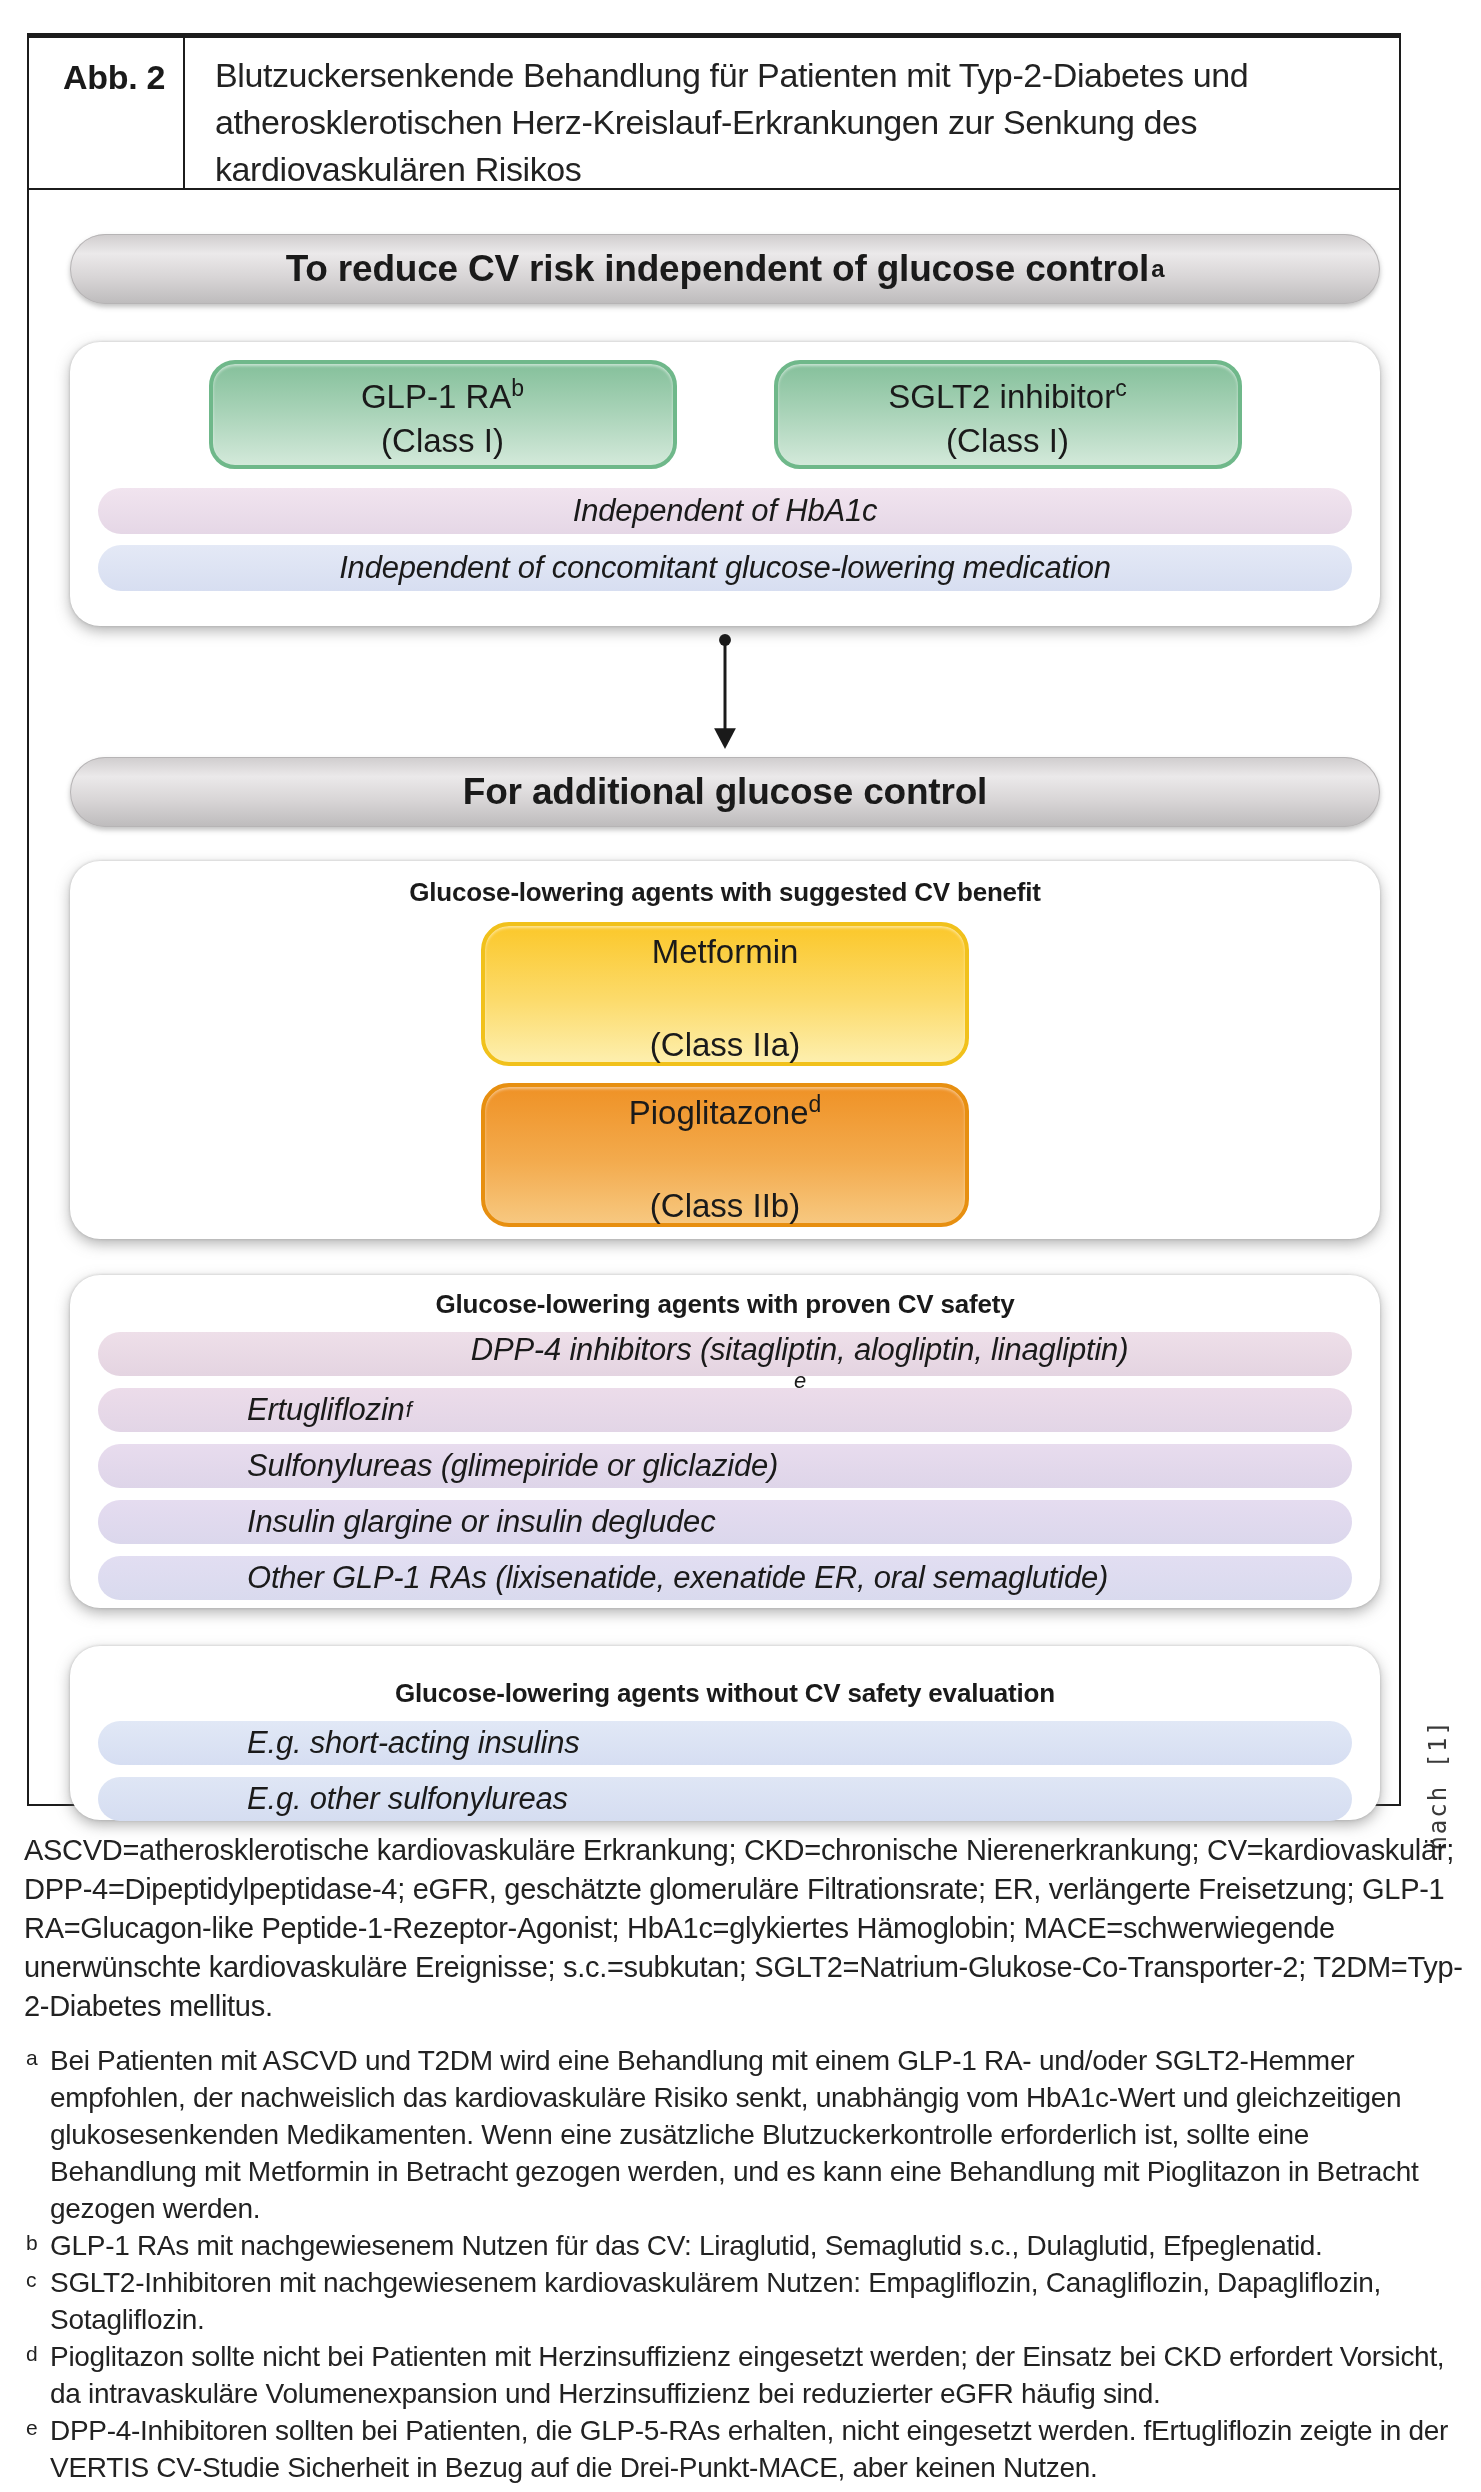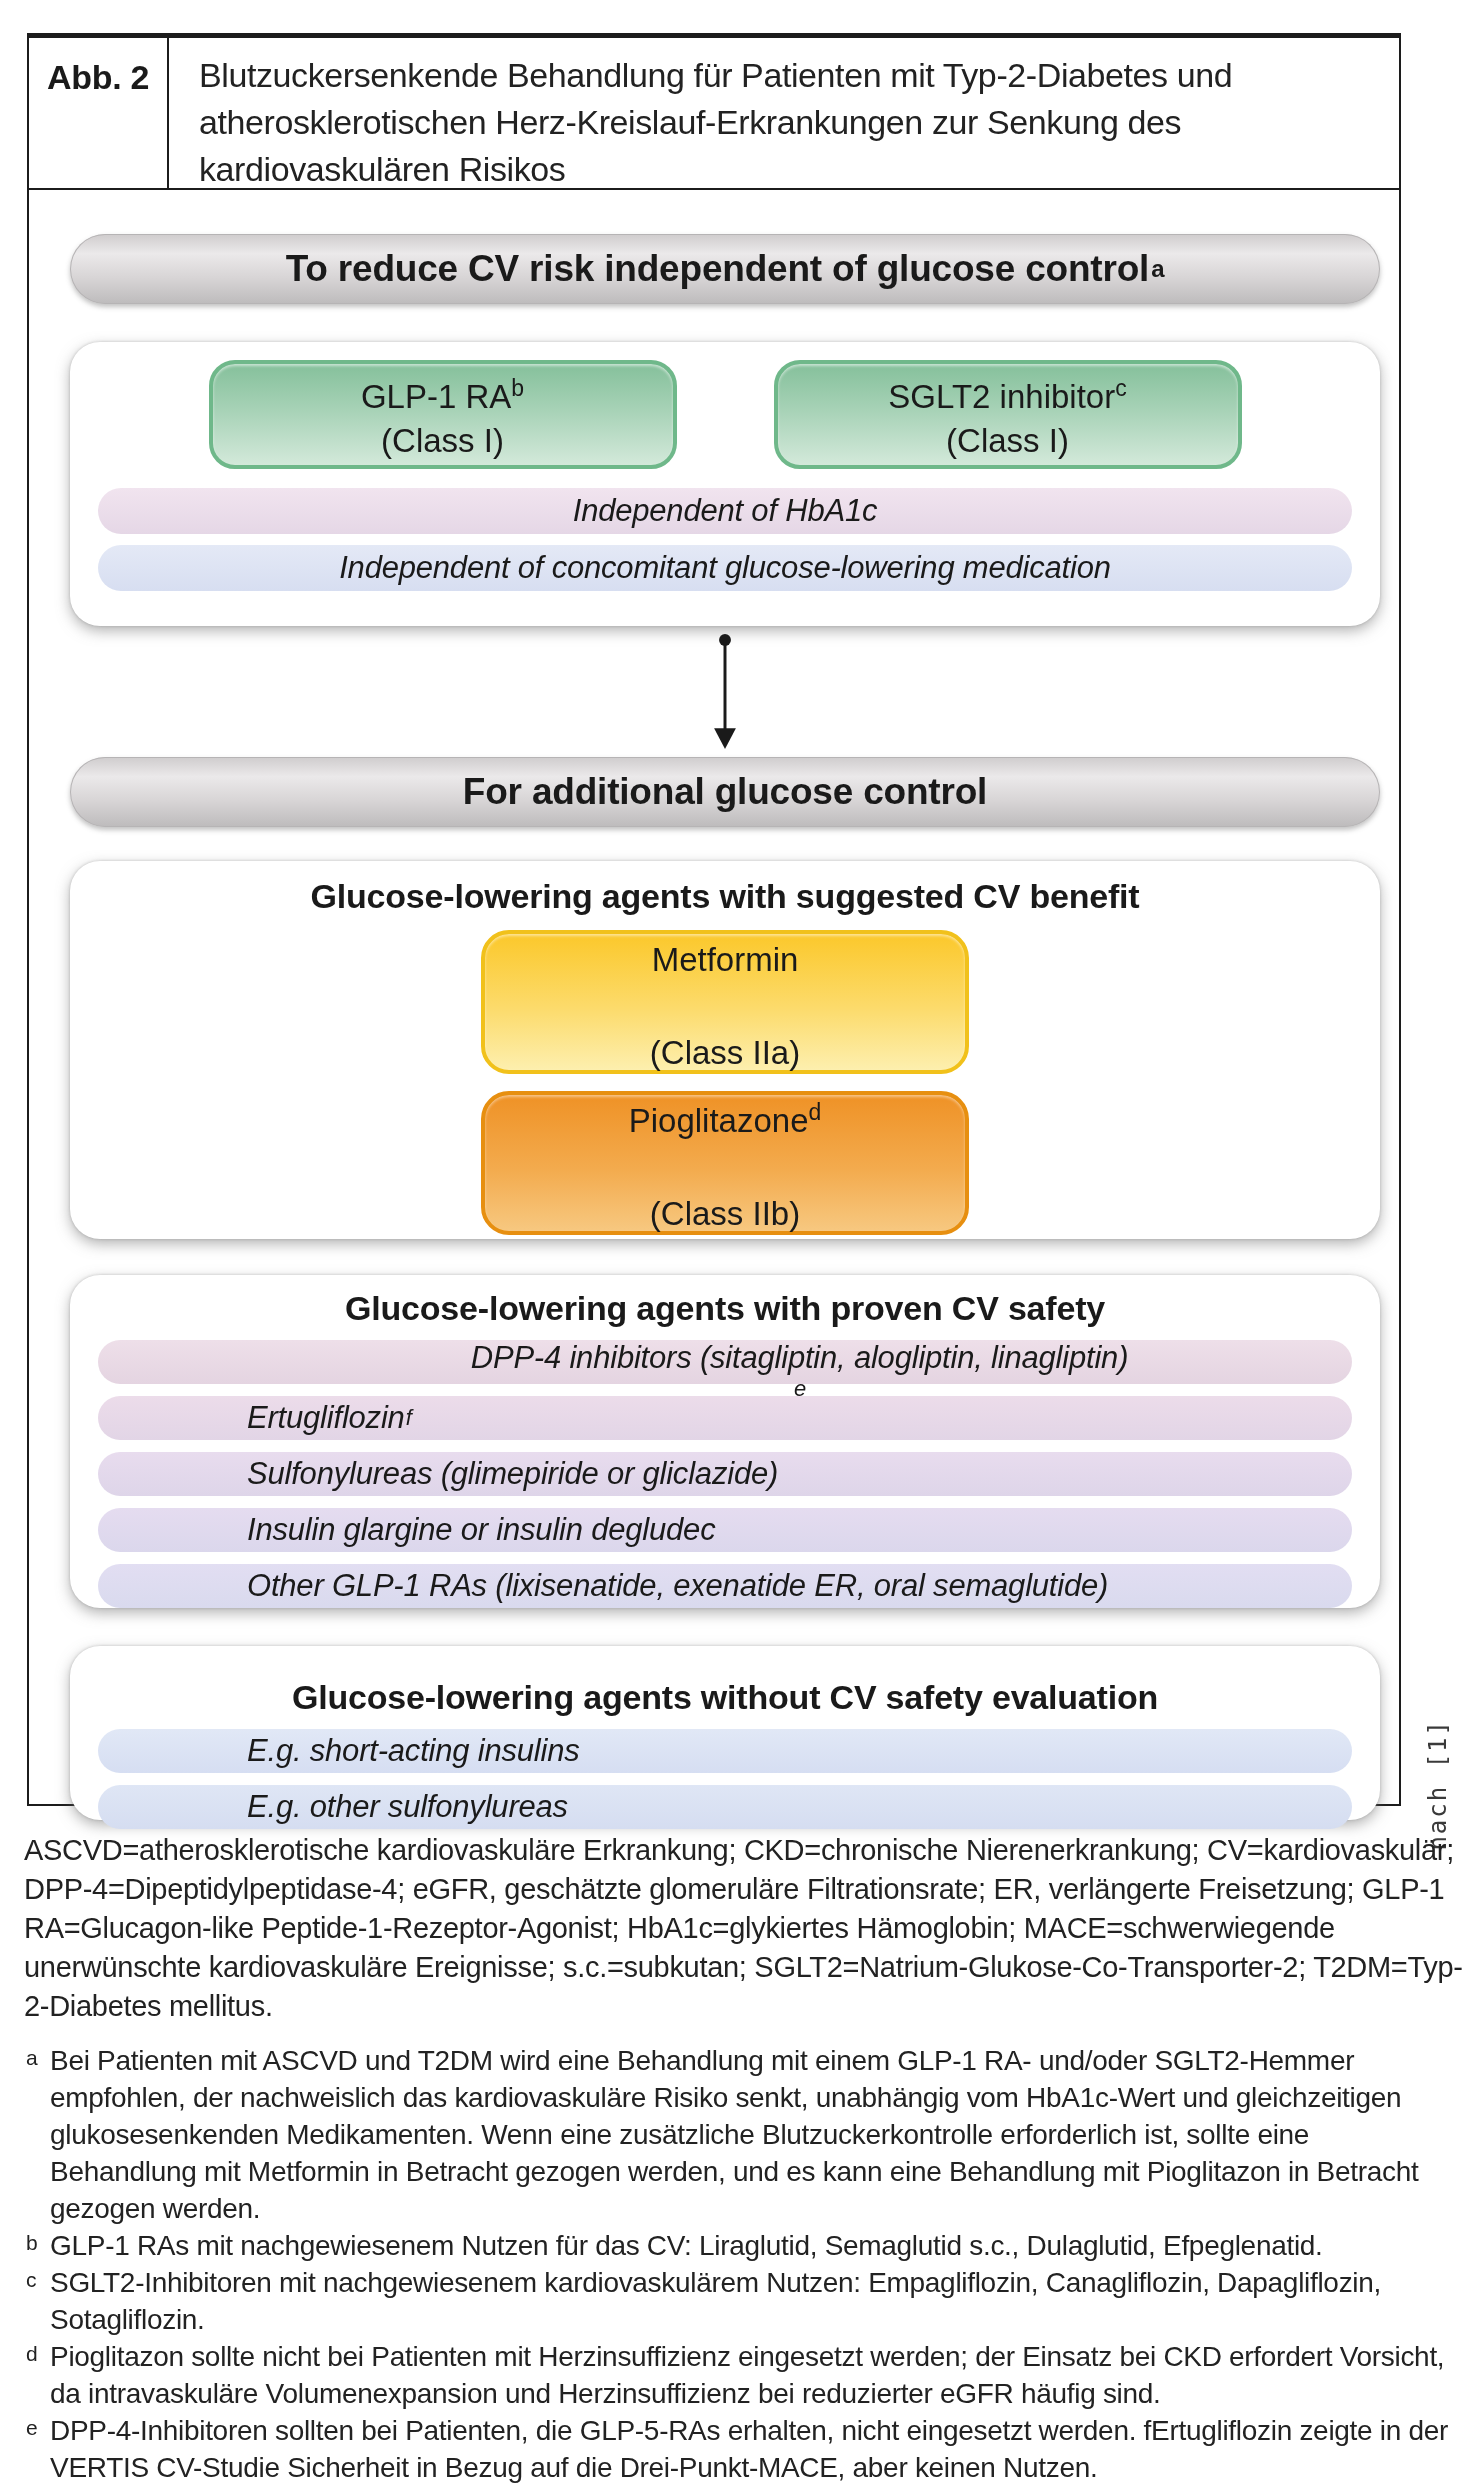--- a/index.html
+++ b/index.html
@@ -7,21 +7,21 @@
   .page {
     position:relative; width:1482px; height:2492px; background:#fff;
     font-family:"Liberation Sans", sans-serif; color:#1a1a1a; overflow:hidden;
   }
 
   
   .figure-frame {
     position:absolute; left:27px; top:33px; width:1374px; height:1773px;
     border:2px solid #1c1c1c; border-top-width:5px; background:#fff;
   }
-  .title-row { display:flex; height:152px; border-bottom:2px solid #1c1c1c; }
+  .title-row { display:flex; height:152px; border-bottom:2px solid #1c1c1c;padding-left:16px; }
   .fig-label {
     width:140px; border-right:2px solid #1c1c1c; font-size:34px; font-weight:700;
     text-align:center; padding-top:20px; letter-spacing:-0.3px;
   }
   .fig-title {
     flex:1; font-size:34px; line-height:47px; padding:14px 28px 0 30px;
     letter-spacing:-0.4px; color:#222;
   }
 
   
@@ -35,21 +35,21 @@
     box-shadow: inset 0 0 0 1px #b6b4b5, 0 3px 5px rgba(120,120,120,0.45);
   }
   .banner-1 { margin-top:44px; }
   .banner-2 { margin-top:0;text-align:center; }
   .banner sup { font-size:24px; margin-left:2px; }
 
   .card {
     background:#fff; border-radius:30px;
     box-shadow: 0 5px 14px rgba(105,105,105,0.50), 0 0 3px rgba(130,130,130,0.40);
   }
-  .card-heading { text-align:center; font-size:34px; font-weight:700; letter-spacing:-0.2px; }
+  .card-heading { text-align:center; font-size:26px; font-weight:700; letter-spacing:-0.2px; }
 
   
   .card-1 { margin-top:38px; height:284px; padding-top:18px; }
   .green-row { display:flex; justify-content:center; gap:97px; }
   .drug-box {
     width:468px; height:109px; border-radius:26px;
     display:flex; flex-direction:column; align-items:center; justify-content:center;
     font-size:33px; line-height:44px; text-align:center;
   }
   .drug-box sup { font-size:23px; }

